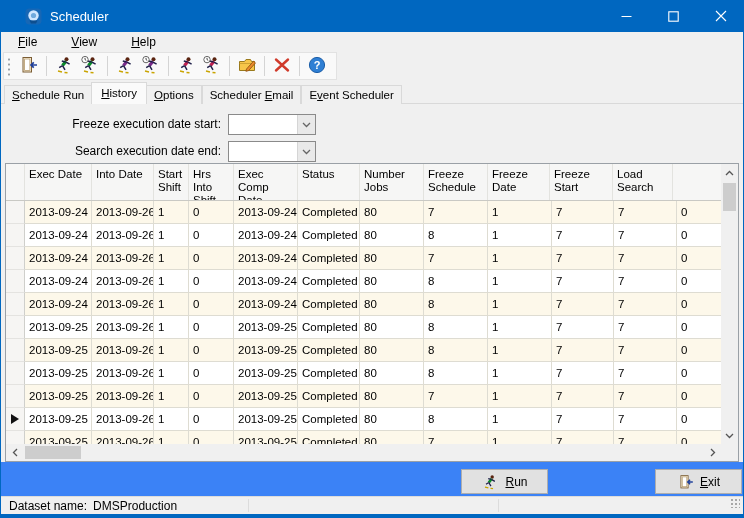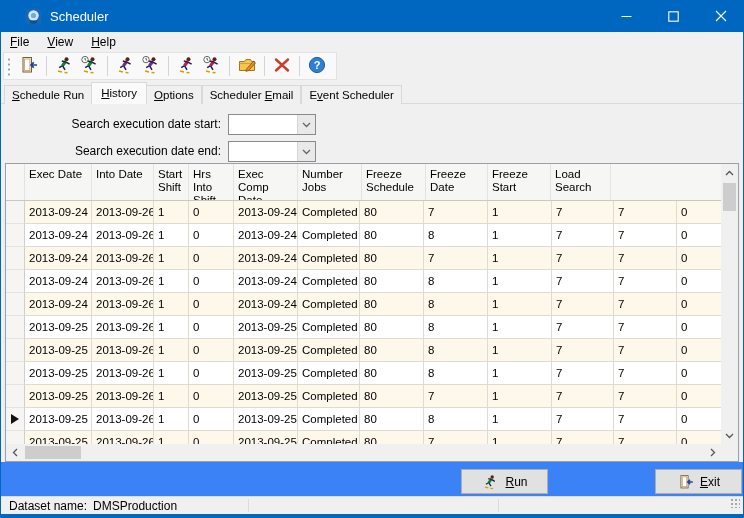--- a/index.html
+++ b/index.html
@@ -18,21 +18,21 @@
   .titlebar { position:absolute; left:0; top:0; width:744px; height:32px; background:#0067c0;
     display:flex; align-items:center; }
   .titlebar .appicon { margin-left:25px; width:17px; height:17px; flex:0 0 auto; }
   .titlebar .title { color:#fff; margin-left:8px; font-size:13px; }
   .wincontrols { margin-left:auto; display:flex; height:32px; }
   .winbtn { width:47px; height:32px; display:flex; align-items:center; justify-content:center; }
 
   
   .menubar { position:absolute; left:1px; top:32px; width:742px; height:19px; background:#f0f0f0;
     display:flex; align-items:center; }
-  .menuitem { padding:2px 9px; cursor:default; }
+  .menuitem { padding:2px 17px; cursor:default; }
   u { text-decoration:underline; }
 
   
   .toolbar { position:absolute; left:1px; top:51px; width:742px; height:30px; background:#f0f0f0; }
   .toolband { position:absolute; left:2px; top:1px; height:28px; background:#f9f9f9;
     border:1px solid #e2e2e2; display:flex; align-items:center; padding:0 6px 0 2px; }
   .grip { width:6px; height:20px; margin-right:4px;
     background-image:radial-gradient(circle, #9aa0a6 1px, transparent 1.2px);
     background-size:4px 5px; background-position:1px 1px; }
   .tbtn { width:26px; height:24px; display:flex; align-items:center; justify-content:center; }
@@ -238,21 +238,21 @@
 
   <div class="tabstrip" id="tabstrip">
       <div class="tab"><u>S</u>chedule Run</div>
       <div class="tab selected"><u>H</u>istory</div>
       <div class="tab"><u>O</u>ptions</div>
       <div class="tab">Scheduler <u>E</u>mail</div>
       <div class="tab">E<u>v</u>ent Scheduler</div>
     </div>
 
   <div class="searchpanel">
-    <div class="slabel" style="top:10px;">Search execution date start:</div>
+    <div class="slabel" style="top:10px;">Freeze execution date start:</div>
     <div class="combo" style="top:10px;">
       <input value="" style="">
       <div class="drop">
         <svg width="9" height="6" viewBox="0 0 9 6">
             <path d="M1 1 L4.5 4.5 L8 1" fill="none" stroke="#666" stroke-width="1.3"></path>
           </svg>
       </div>
     </div>
     <div class="slabel" style="top:37px;">Search execution date end:</div>
     <div class="combo" style="top:37px;">
@@ -267,20 +267,21 @@
 
   <div class="grid">
     <div class="grid-content">
       <div class="ghead" id="ghead">
           <div class="hsel" style="width: 19px;"></div>
           <div class="hcell" style="width: 67px;">Exec Date</div>
           <div class="hcell" style="width: 62px;">Into Date</div>
           <div class="hcell" style="width: 35px;">Start Shift</div>
           <div class="hcell" style="width: 45px;">Hrs Into Shift</div>
           <div class="hcell" style="width: 64px;">Exec Comp Date</div>
+          <div class="hcell" style="width: 62px;">Status</div>
           <div class="hcell" style="width: 64px;">Number Jobs</div>
           <div class="hcell" style="width: 64px;">Freeze Schedule</div>
           <div class="hcell" style="width: 62px;">Freeze Date</div>
           <div class="hcell" style="width: 63px;">Freeze Start</div>
           <div class="hcell" style="width: 60px;">Load Search</div>
         </div>
       <div class="gbody" id="gbody">
           <div class="grow stripe">
             <div class="selcell" style="width: 19px;"></div>
             <div class="cell" style="width: 67px;">2013-09-24</div>

